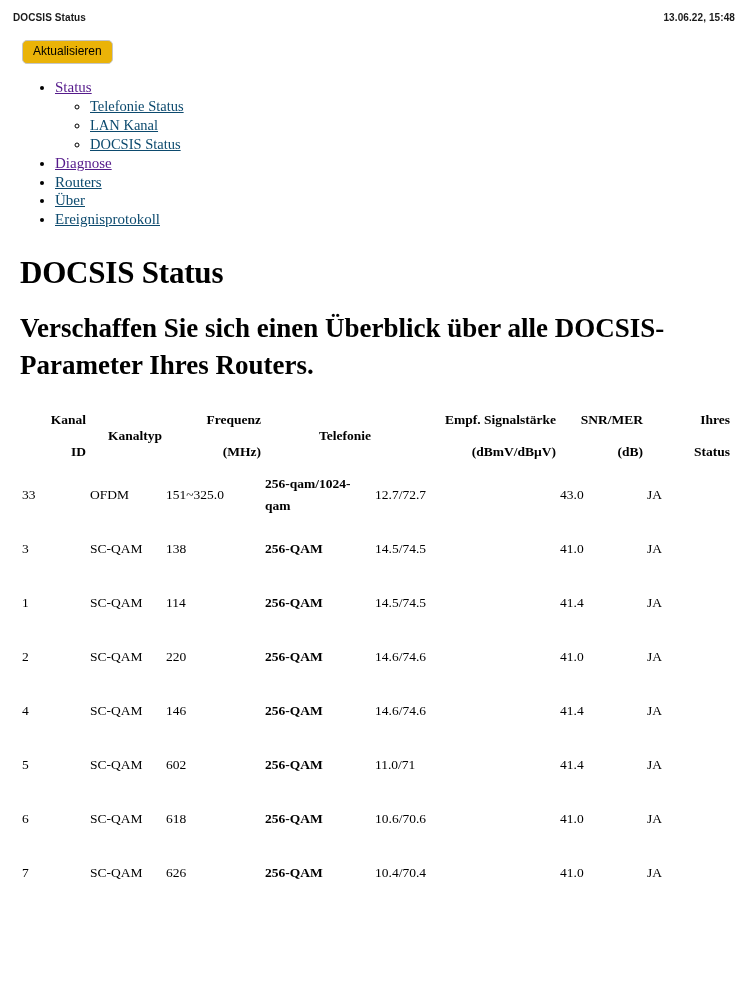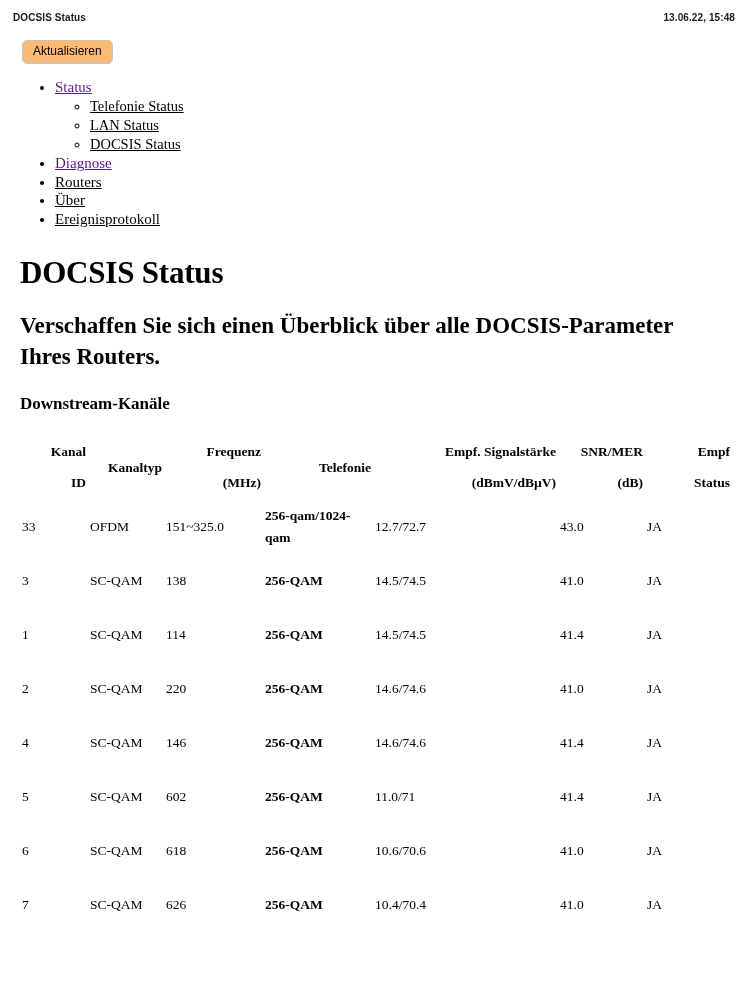--- a/index.html
+++ b/index.html
@@ -41,21 +41,21 @@
     top: 28px; left: 0;
     width: 745px;
   }
 
   
   .btn-row { padding: 12px 0 0 22px; }
   .btn-refresh {
     font-family: "Liberation Sans", "DejaVu Sans", sans-serif;
     font-size: 12px;
     color: #000000;
-    background: #fdba74;
+    background: #eab308;
     border: 1px solid #c6c6c6;
     border-radius: 5px;
     padding: 4px 10px 5px 10px;
     line-height: 1.1;
     cursor: pointer;
   }
 
   
   nav { margin-top: 14px; }
   ul.nav-list {
@@ -71,36 +71,36 @@
   ul.nav-list > li,
   ul.nav-sublist > li {
     font-family: "Liberation Serif", "DejaVu Serif", serif;
     font-size: 15px;
     line-height: 18.7px;
     color: #000000;
   }
   ul.nav-sublist > li { font-size: 14.5px; line-height: 19px; }
   a.nav-link {
     text-decoration: underline;
-    color: #000000;
+    color: #0c4a6e;
   }
   a.nav-link.visited { color: #551a8b; }
 
   
   h1.page-title {
     font-family: "Liberation Serif", "DejaVu Serif", serif;
     font-size: 31px;
     font-weight: bold;
     margin: 26px 0 0 20px;
     line-height: 1.15;
     letter-spacing: -0.2px;
   }
   h2.page-subtitle {
     font-family: "Liberation Serif", "DejaVu Serif", serif;
-    font-size: 23px;
+    font-size: 27px;
     font-weight: bold;
     margin: 20px 20px 0 20px;
     line-height: 1.35;
     max-width: 715px;
   }
   h3.section-title {
     font-family: "Liberation Serif", "DejaVu Serif", serif;
     font-size: 17px;
     font-weight: bold;
     margin: 22px 0 0 20px;
@@ -171,21 +171,21 @@
   <nav>
     <ul class="nav-list">
 
       <li>
         <a href="#" class="nav-link visited">Status</a>
         <ul class="nav-sublist">
           <li>
             <a href="#" class="nav-link">Telefonie Status</a>
           </li>
           <li>
-            <a href="#" class="nav-link">LAN Status</a>
+            <a href="#" class="nav-link">LAN Kanal</a>
           </li>
           <li>
             <a href="#" class="nav-link">DOCSIS Status</a>
           </li>
         </ul>
       </li>
 
       <li>
         <a href="#" class="nav-link visited">Diagnose</a>
       </li>
@@ -199,21 +199,20 @@
         <a href="#" class="nav-link">Ereignisprotokoll</a>
       </li>
 
     </ul>
   </nav>
 
   <h1 class="page-title">DOCSIS Status</h1>
 
   <h2 class="page-subtitle">Verschaffen Sie sich einen Überblick über alle DOCSIS-Parameter Ihres Routers.</h2>
 
-  <h3 class="section-title">Downstream-Kanäle</h3>
 
   <table class="ds-table">
     <colgroup>
       <col class="c-id">
         <col class="c-type">
         <col class="c-freq">
       <col class="c-mod">
         <col class="c-sig">
         <col class="c-snr">
         <col class="c-lock">
@@ -236,21 +235,21 @@
         </th>
         <th>
           <span class="hl1">Empf. Signalstärke</span>
           <span class="hl2">(dBmV/dBµV)</span>
         </th>
         <th>
           <span class="hl1">SNR/MER</span>
           <span class="hl2">(dB)</span>
         </th>
         <th>
-          <span class="hl1">Empf</span>
+          <span class="hl1">Ihres</span>
           <span class="hl2">Status</span>
         </th>
       </tr>
     </thead>
     <tbody>
       <tr>
         <td class="cell-id">33</td>
         <td class="cell-type">OFDM</td>
         <td class="cell-freq">151~325.0</td>
         <td class="cell-mod">256-qam/1024-qam</td>

